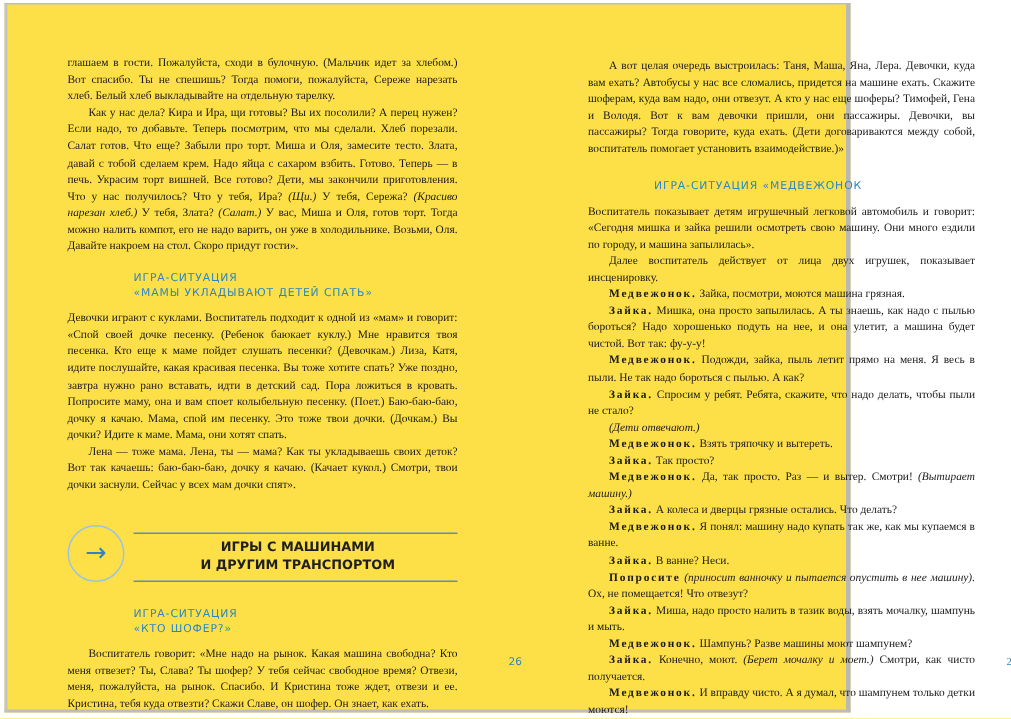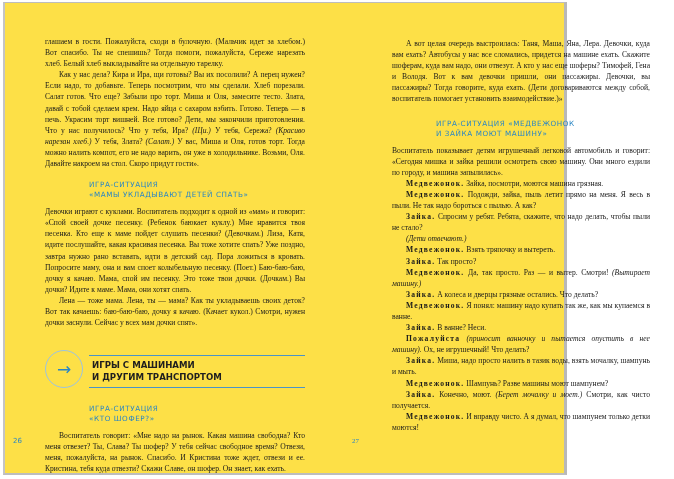--- a/index.html
+++ b/index.html
@@ -37,45 +37,45 @@
     position:absolute; left:0; top:2px; width:38px; height:38px;
     border:1.5px solid #9cc3e0; border-radius:50%; box-sizing:border-box;
     display:flex; align-items:center; justify-content:center;
     color:#2a86c4; font-family:"DejaVu Sans", sans-serif; font-size:17px;
   }
   .section .box {
     position:absolute; left:44px; right:0; top:7px;
     border-top:1.5px solid #4a94c8; border-bottom:1.5px solid #4a94c8;
     padding:4px 0 4px 3px;
     font-family:"DejaVu Sans", sans-serif; font-weight:bold;
-    font-size:8.6px; line-height:11.5px; color:#1f1f1f; text-align:left;
+    font-size:8.6px; line-height:11.5px; color:#1f1f1f; text-align:center;
   }
   .pnum {
-    position:absolute; bottom:28px; width:100%; text-align:left;
+    position:absolute; bottom:28px; width:100%; text-align:right;
     font-family:"DejaVu Sans", sans-serif; font-size:7px; color:#2a86c4;
   }
   .left .pnum { left:8px; }
   .right .pnum { left:-4px;font-family:Liberation Serif, serif; }
 </style>
 </head>
 <body>
 
 <div class="spread">
 
   <div class="page left">
     <div class="col">
       <p>глашаем в гости. Пожалуйста, сходи в булочную. (Мальчик идет за хлебом.) Вот спасибо. Ты не спешишь? Тогда помоги, пожалуйста, Сереже нарезать хлеб. Белый хлеб выкладывайте на отдельную тарелку.</p>
       <p class="ind"><span>Как у нас дела? Кира и Ира, щи готовы? Вы их посолили? А перец нужен? Если надо, то добавьте. Теперь посмотрим, что мы сделали. Хлеб порезали. Салат готов. Что еще? Забыли про торт. Миша и Оля, замесите тесто. Злата, давай с тобой сделаем крем. Надо яйца с сахаром взбить. Готово. Теперь — в печь. Украсим торт вишней. Все готово? Дети, мы закончили приготовления. Что у нас получилось? Что у тебя, Ира?</span> <span class="it">(Щи.)</span><span> У тебя, Сережа? </span><span class="it">(Красиво нарезан хлеб.)</span><span> У тебя, Злата? </span><span class="it">(Салат.)</span><span> У вас, Миша и Оля, готов торт. Тогда можно налить компот, его не надо варить, он уже в холодильнике. Возьми, Оля. Давайте накроем на стол. Скоро придут гости».</span></p>
 
       <div class="sub">
         <div>ИГРА-СИТУАЦИЯ</div>
         <div>«МАМЫ УКЛАДЫВАЮТ ДЕТЕЙ СПАТЬ»</div>
       </div>
       <p>Девочки играют с куклами. Воспитатель подходит к одной из «мам» и говорит: «Спой своей дочке песенку. (Ребенок баюкает куклу.) Мне нравится твоя песенка. Кто еще к маме пойдет слушать песенки? (Девочкам.) Лиза, Катя, идите послушайте, какая красивая песенка. Вы тоже хотите спать? Уже поздно, завтра нужно рано вставать, идти в детский сад. Пора ложиться в кровать. Попросите маму, она и вам споет колыбельную песенку. (Поет.) Баю-баю-баю, дочку я качаю. Мама, спой им песенку. Это тоже твои дочки. (Дочкам.) Вы дочки? Идите к маме. Мама, они хотят спать.</p>
-      <p class="ind">Лена — тоже мама. Лена, ты — мама? Как ты укладываешь своих деток? Вот так качаешь: баю-баю-баю, дочку я качаю. (Качает кукол.) Смотри, нужен дочки заснули. Сейчас у всех мам дочки спят».</p>
+      <p class="ind">Лена — тоже мама. Лена, ты — мама? Как ты укладываешь своих деток? Вот так качаешь: баю-баю-баю, дочку я качаю. (Качает кукол.) Смотри, твои дочки заснули. Сейчас у всех мам дочки спят».</p>
 
       <div class="section">
         <div class="circle">→</div>
         <div class="box">
           <div>ИГРЫ С МАШИНАМИ</div>
           <div>И ДРУГИМ ТРАНСПОРТОМ</div>
         </div>
       </div>
 
       <div class="sub" style="margin-top:0">
@@ -86,36 +86,37 @@
     </div>
     <div class="pnum">26</div>
   </div>
 
   <div class="page right">
     <div class="col">
       <p class="ind">А вот целая очередь выстроилась: Таня, Маша, Яна, Лера. Девочки, куда вам ехать? Автобусы у нас все сломались, придется на машине ехать. Скажите шоферам, куда вам надо, они отвезут. А кто у нас еще шоферы? Тимофей, Гена и Володя. Вот к вам девочки пришли, они пассажиры. Девочки, вы пассажиры? Тогда говорите, куда ехать. (Дети договариваются между собой, воспитатель помогает установить взаимодействие.)»</p>
 
       <div class="sub" style="margin-top:14px">
         <div>ИГРА-СИТУАЦИЯ «МЕДВЕЖОНОК</div>
-        <div>И ЗАЙКА МОЮТ МАШИНУ»</div>
       </div>
 
       <p>Воспитатель показывает детям игрушечный легковой автомобиль и говорит: «Сегодня мишка и зайка решили осмотреть свою машину. Они много ездили по городу, и машина запылилась».</p>
+      <p class="ind">Далее воспитатель действует от лица двух игрушек, показывает инсценировку.</p>
 
       <p class="ind"><span class="sp">Медвежонок.</span><span> Зайка, посмотри, моются машина грязная.</span></p>
+      <p class="ind"><span class="sp">Зайка.</span><span> Мишка, она просто запылилась. А ты знаешь, как надо с пылью бороться? Надо хорошенько подуть на нее, и она улетит, а машина будет чистой. Вот так: фу-у-у!</span></p>
       <p class="ind"><span class="sp">Медвежонок.</span><span> Подожди, зайка, пыль летит прямо на меня. Я весь в пыли. Не так надо бороться с пылью. А как?</span></p>
       <p class="ind"><span class="sp">Зайка.</span><span> Спросим у ребят. Ребята, скажите, что надо делать, чтобы пыли не стало?</span></p>
       <p class="ind it">(Дети отвечают.)</p>
       <p class="ind"><span class="sp">Медвежонок.</span><span> Взять тряпочку и вытереть.</span></p>
       <p class="ind"><span class="sp">Зайка.</span><span> Так просто?</span></p>
       <p class="ind"><span class="sp">Медвежонок.</span><span> Да, так просто. Раз — и вытер. Смотри! </span><span class="it">(Вытирает машину.)</span></p>
       <p class="ind"><span class="sp">Зайка.</span><span> А колеса и дверцы грязные остались. Что делать?</span></p>
       <p class="ind"><span class="sp">Медвежонок.</span><span> Я понял: машину надо купать так же, как мы купаемся в ванне.</span></p>
       <p class="ind"><span class="sp">Зайка.</span><span> В ванне? Неси.</span></p>
-      <p class="ind"><span class="sp">Пожалуйста</span><span class="it"> (приносит ванночку и пытается опустить в нее машину).</span><span> Ох, не игрушечный! Что делать?</span></p>
+      <p class="ind"><span class="sp">Попросите</span><span class="it"> (приносит ванночку и пытается опустить в нее машину).</span><span> Ох, не помещается! Что отвезут?</span></p>
       <p class="ind"><span class="sp">Зайка.</span><span> Миша, надо просто налить в тазик воды, взять мочалку, шампунь и мыть.</span></p>
       <p class="ind"><span class="sp">Медвежонок.</span><span> Шампунь? Разве машины моют шампунем?</span></p>
       <p class="ind"><span class="sp">Зайка.</span><span> Конечно, моют. </span><span class="it">(Берет мочалку и моет.)</span><span> Смотри, как чисто получается.</span></p>
       <p class="ind"><span class="sp">Медвежонок.</span><span> И вправду чисто. А я думал, что шампунем только детки моются!</span></p>
 
     </div>
     <div class="pnum">27</div>
   </div>
 
 </div>

